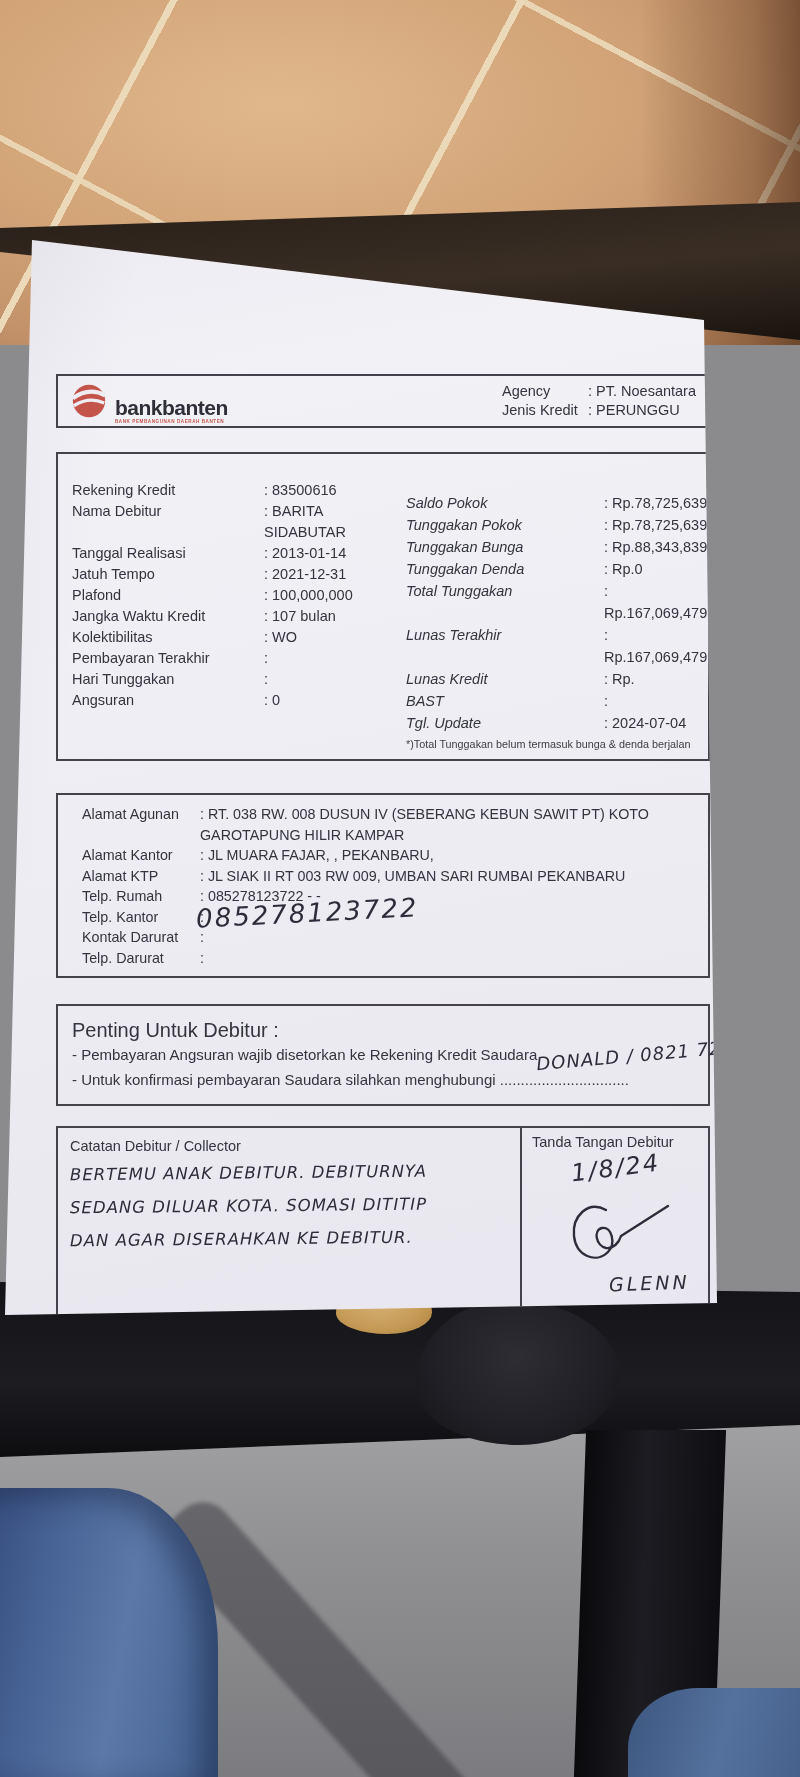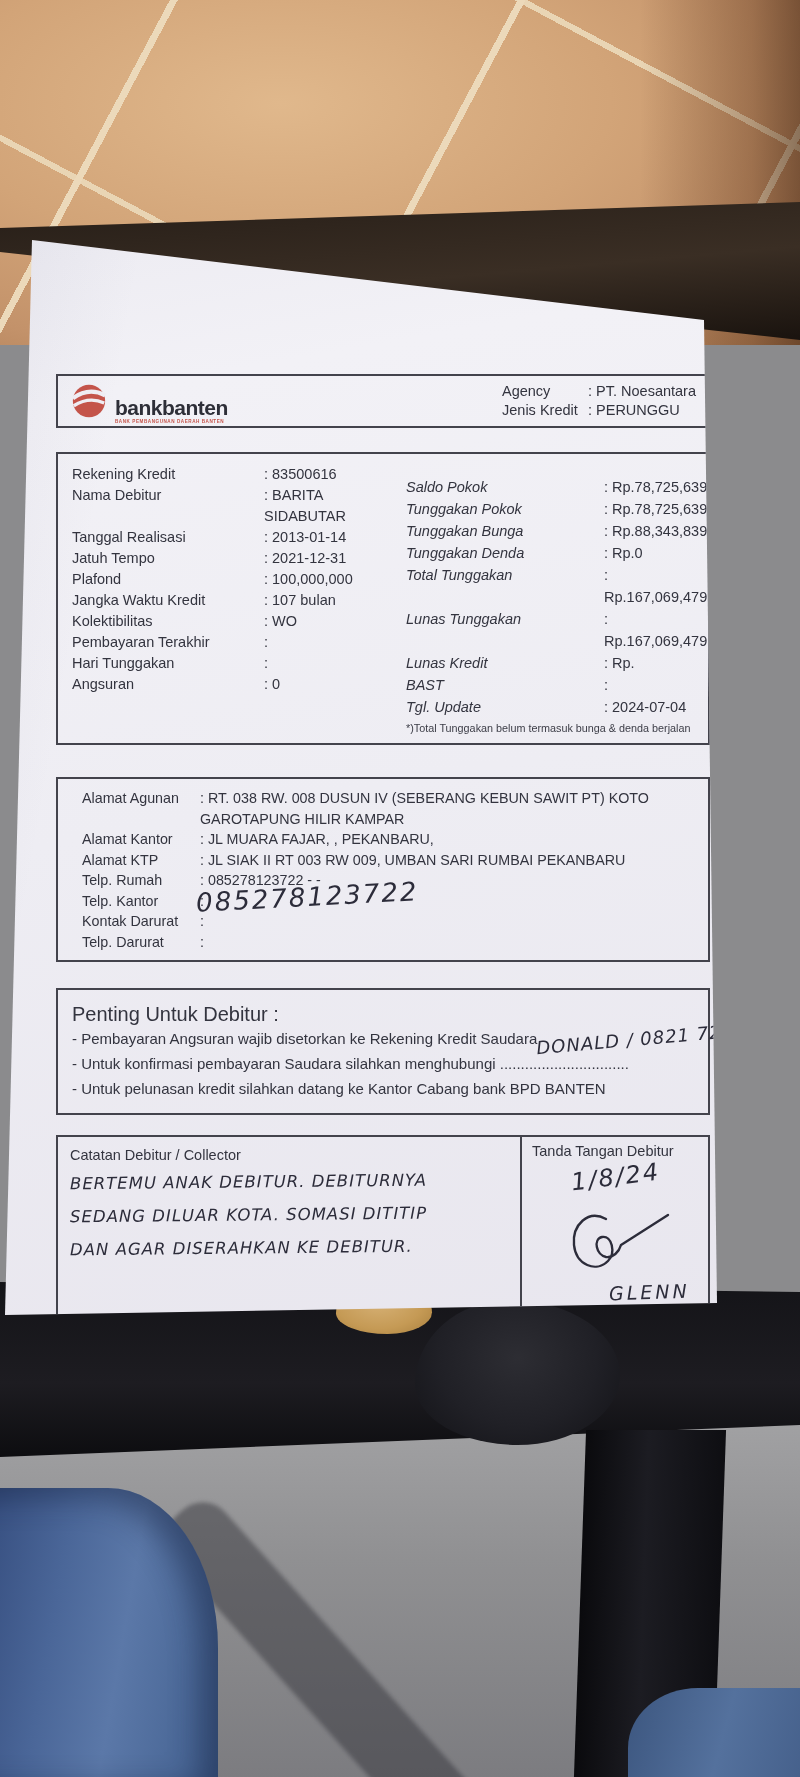--- a/index.html
+++ b/index.html
@@ -93,21 +93,21 @@
   .logo-word{font-size:21px;font-weight:bold;color:#2e2f38;letter-spacing:-0.5px;margin-top:20px;}
   .logo-tag{font-size:4.6px;font-weight:bold;color:#c4544a;letter-spacing:0.55px;margin-top:2px;}
   .hdr-branch{margin-left:14px;line-height:19px;font-size:15px;color:#33343e;}
   .hdr-right{margin-left:auto;line-height:19px;font-size:14.5px;padding-right:2px;}
   .hdr-right .r .lbl{width:86px;}
 
   .r{display:flex;}
   .lbl{flex-shrink:0;}
 
   
-  .box-credit{margin-top:24px;display:flex;padding:10px 6px 8px 14px;box-sizing:border-box;}
+  .box-credit{margin-top:24px;display:flex;padding:26px 6px 8px 14px;box-sizing:border-box;}
   .col-l{width:334px;flex-shrink:0;}
   .col-l .r{line-height:21px;}
   .col-l .lbl{width:192px;}
   .col-r{flex:1;padding-top:12px;}
   .col-r .r{line-height:22px;}
   .col-r .lbl{width:198px;font-style:italic;}
   .footnote{font-size:10.8px;line-height:14px;margin-top:3px;color:#3c3d47;}
 
   
   .box-contact{margin-top:32px;padding:9px 10px 8px 24px;box-sizing:border-box;position:relative;}
@@ -242,21 +242,21 @@
             </div>
           <div class="r">
               <span class="lbl">Tunggakan Denda</span>
               <span class="val">: Rp.0</span>
             </div>
           <div class="r">
               <span class="lbl">Total Tunggakan</span>
               <span class="val">: Rp.167,069,479</span>
             </div>
           <div class="r">
-              <span class="lbl">Lunas Tunggakan</span>
+              <span class="lbl">Lunas Terakhir</span>
               <span class="val">: Rp.167,069,479</span>
             </div>
           <div class="r">
               <span class="lbl">Lunas Kredit</span>
               <span class="val">: Rp.</span>
             </div>
           <div class="r">
               <span class="lbl">BAST</span>
               <span class="val">:</span>
             </div>
@@ -297,21 +297,20 @@
             <span class="lbl">Telp. Darurat</span>
             <span class="val">:</span>
           </div>
         <div class="hw hw-phone">085278123722</div>
       </div>
 
       <div class="box box-important">
         <div class="imp-title">Penting Untuk Debitur :</div>
         <div class="imp-item">- Pembayaran Angsuran wajib disetorkan ke Rekening Kredit Saudara</div>
         <div class="imp-item">- Untuk konfirmasi pembayaran Saudara silahkan menghubungi ...............................</div>
-        <div class="imp-item">- Untuk pelunasan kredit silahkan datang ke Kantor Cabang bank BPD BANTEN</div>
         <div class="hw hw-contact">DONALD / 0821 72881984</div>
       </div>
 
       <div class="box box-notes">
         <div class="notes-cell">
           <div class="notes-title">Catatan Debitur / Collector</div>
           <div class="hw note-line">BERTEMU ANAK DEBITUR. DEBITURNYA</div>
           <div class="hw note-line">SEDANG DILUAR KOTA. SOMASI DITITIP</div>
           <div class="hw note-line">DAN AGAR DISERAHKAN KE DEBITUR.</div>
         </div>

